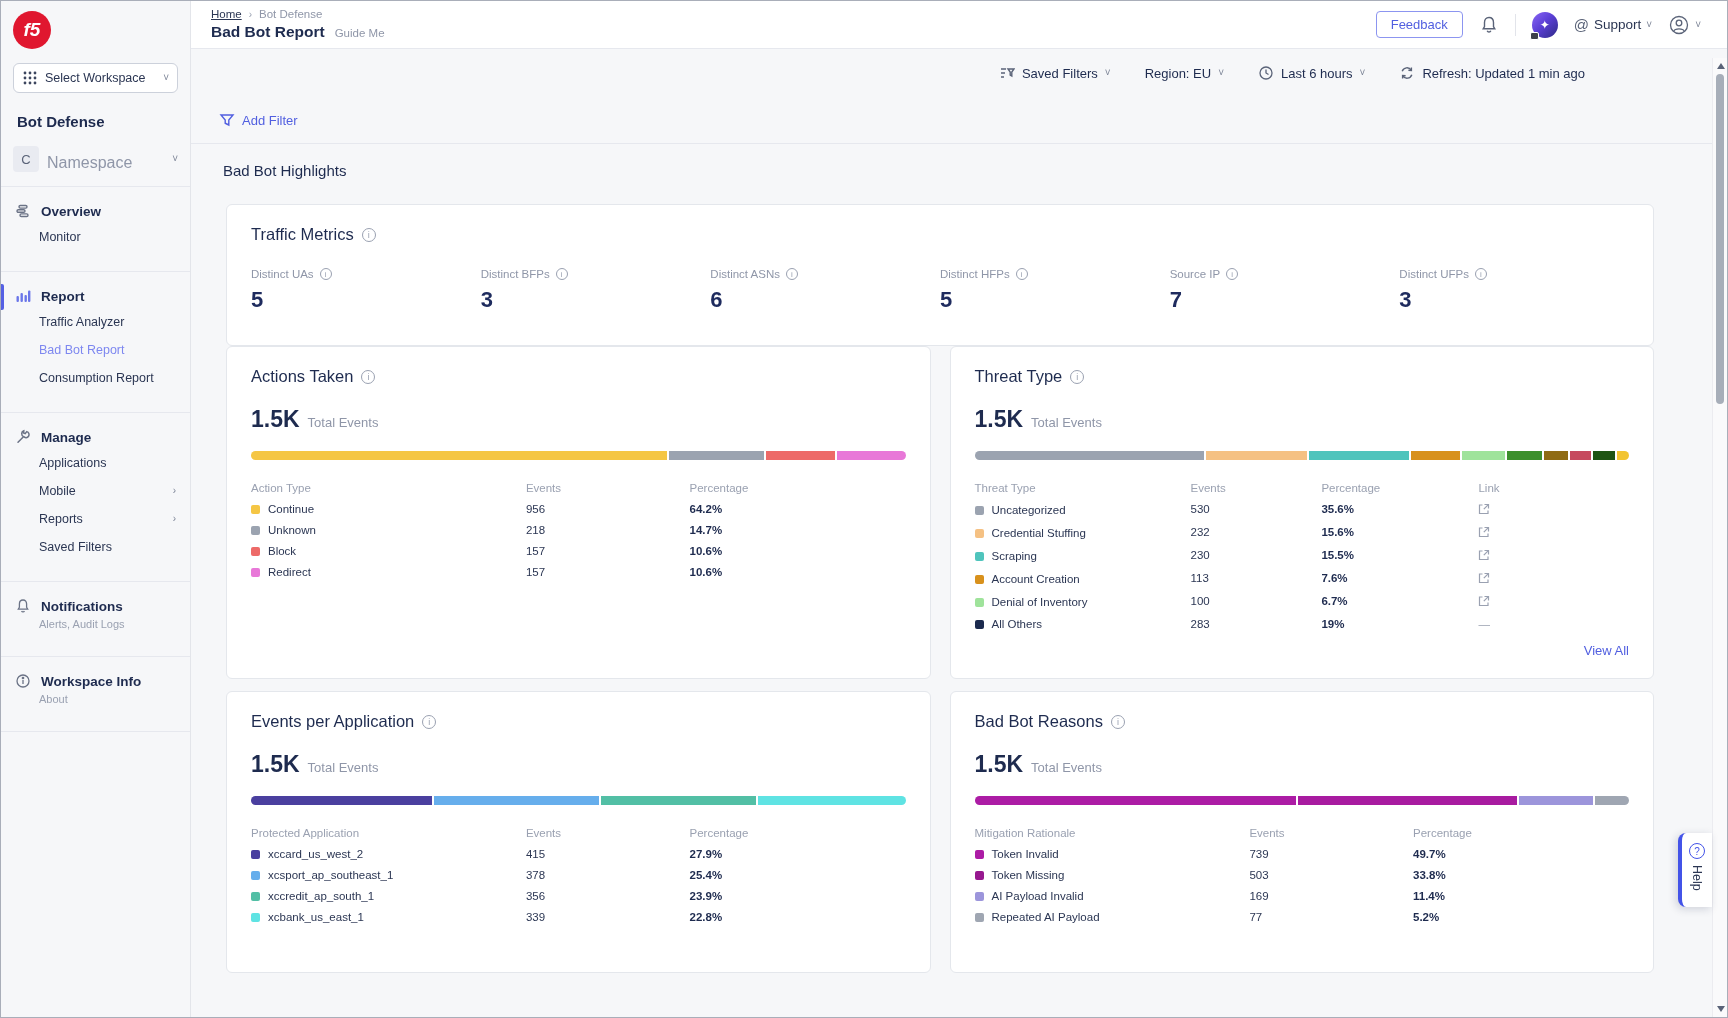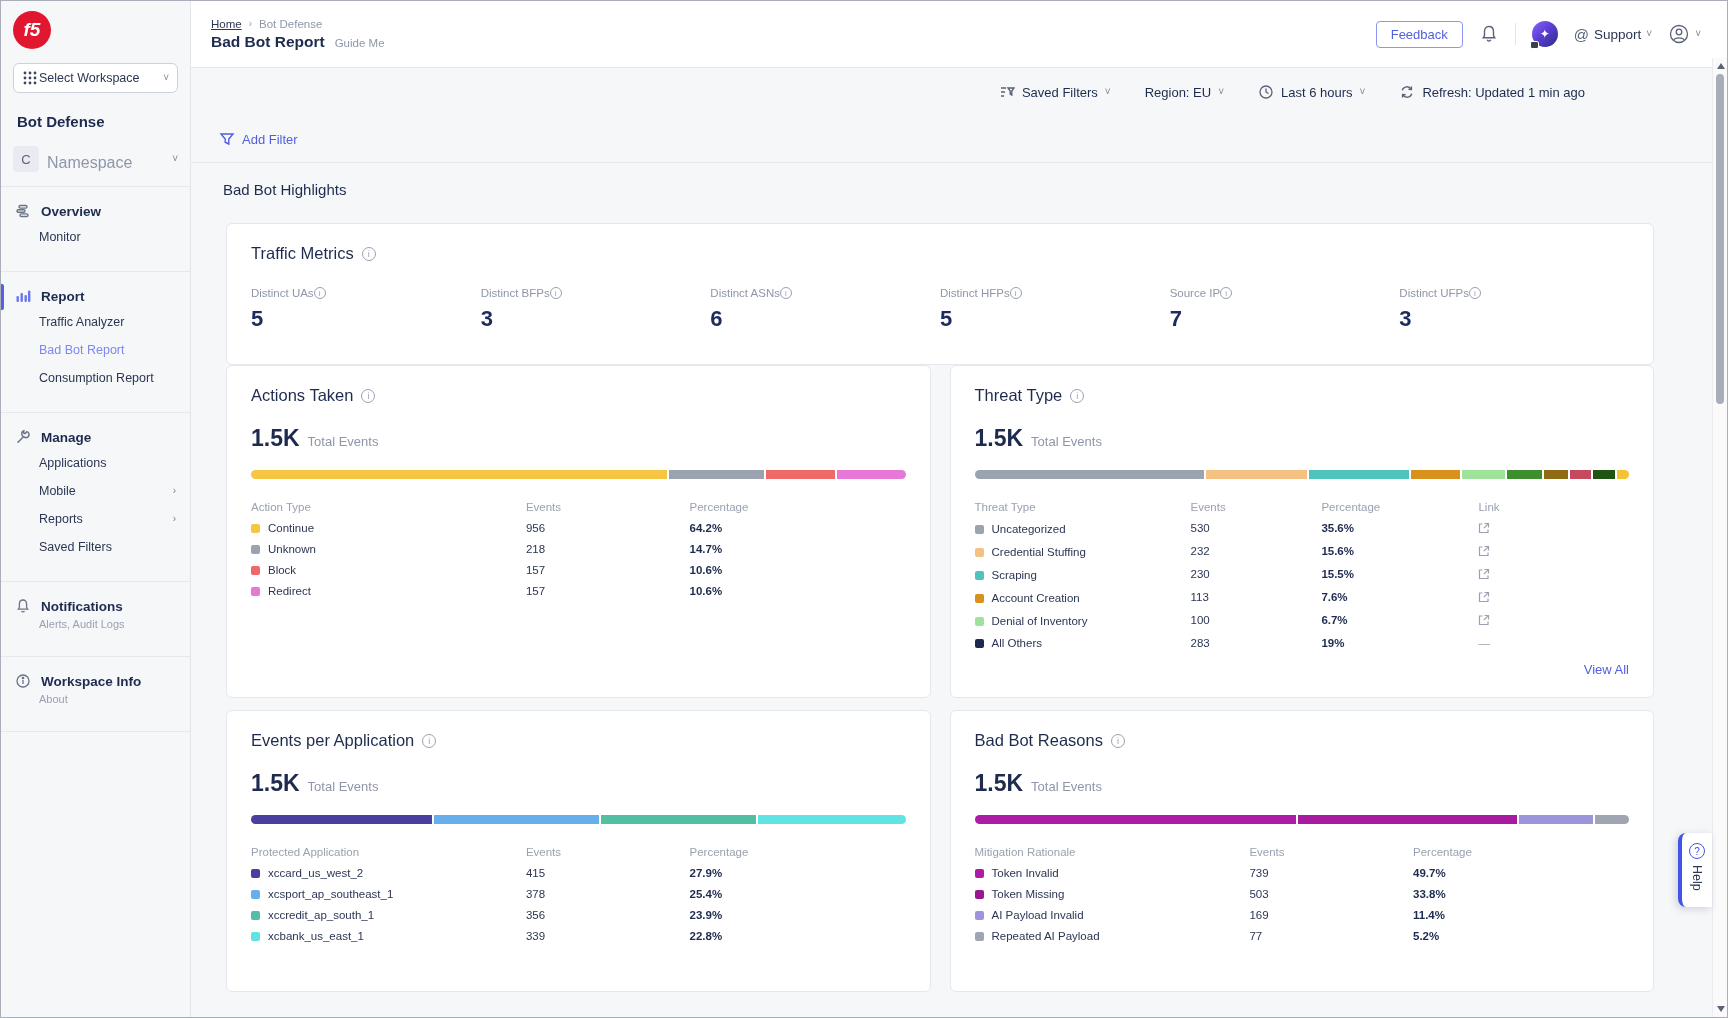--- a/index.html
+++ b/index.html
@@ -2,41 +2,41 @@
 <html><head>
 <meta charset="utf-8">
 <style>
   * { margin:0; padding:0; box-sizing:border-box; }
   html,body { width:1728px; height:1018px; font-family:"Liberation Sans", sans-serif; background:#fff; }
   .app { position:relative; width:1728px; height:1018px; border:1px solid #a9aeb9; background:#f6f7f9; overflow:hidden; display:flex; }
 
   
   .sidebar { width:190px; min-width:190px; background:#f6f7f9; border-right:1px solid #e3e5ea; position:relative; z-index:5; }
   .logo { width:38px; height:38px; border-radius:50%; background:#e0172f; color:#fff; font-weight:bold; font-style:italic; font-size:19px; display:flex; align-items:center; justify-content:center; margin:10px 0 0 12px; }
-  .ws-select { margin:14px 12px 0 12px; height:30px; background:#fff; border:1px solid #ccd1db; border-radius:6px; display:flex; align-items:center; gap:1px; padding:0 8px; cursor:pointer; }
+  .ws-select { margin:14px 12px 0 12px; height:30px; background:#fff; border:1px solid #ccd1db; border-radius:6px; display:flex; align-items:center; gap:7px; padding:0 8px; cursor:pointer; }
   .ws-select .txt { font-size:12.5px; color:#2b3653; flex:1; }
   .chev { color:#7d8597; font-size:10px; line-height:1; }
   .product-title { font-size:15px; font-weight:bold; color:#1e2b4f; margin:20px 0 0 16px; }
   .ns-row { display:flex; align-items:center; margin:16px 12px 0 12px; gap:8px; cursor:pointer; }
   .ns-avatar { width:26px; height:26px; border-radius:4px; background:#e9ebf1; color:#5a6378; font-size:13px; display:flex; align-items:center; justify-content:center; }
   .ns-label { font-size:16px; color:#8f96a8; flex:1; margin-top:8px; }
   .sb-div { border-top:1px solid #e6e8ee; margin:14px 0 0 0; }
   .nav-group { padding:6px 0; position:relative; }
   .nav-head { display:flex; align-items:center; gap:10px; padding:10px 12px 4px 14px; cursor:pointer; }
   .nav-head .lbl { font-size:13.5px; font-weight:bold; color:#1e2b4f; }
   .nav-sub { font-size:12.5px; color:#2b3653; padding:7px 14px 7px 38px; cursor:pointer; display:flex; align-items:center; }
   .nav-sub .flex1 { flex:1; }
   .nav-sub.active { color:#7d87f0; }
   .nav-note { font-size:11px; color:#9aa1b1; padding:0 14px 6px 38px; }
   .active-bar { position:absolute; left:0; top:12px; width:3px; height:26px; background:#5560e4; border-radius:0 2px 2px 0; }
   .icon16 { width:16px; height:16px; display:inline-flex; }
 
   
   .main { flex:1; position:relative; display:flex; flex-direction:column; min-width:0; }
-  .topbar { height:67px; background:#fff; border-bottom:1px solid #e6e8ee; display:flex; align-items:center; padding:0 26px 0 20px; }
+  .topbar { height:48px; background:#fff; border-bottom:1px solid #e6e8ee; display:flex; align-items:center; padding:0 26px 0 20px; }
   .crumb-wrap { display:flex; flex-direction:column; gap:3px; }
   .crumbs { display:flex; align-items:center; gap:7px; font-size:11.5px; }
   .crumb-home { color:#2b3653; text-decoration:underline; cursor:pointer; }
   .crumb-sep { color:#9aa1b1; font-size:10px; }
   .crumb-cur { color:#8f96a8; }
   .title-row { display:flex; align-items:baseline; gap:10px; }
   .page-title { font-size:15.5px; font-weight:bold; color:#1e2b4f; }
   .guide-me { font-size:11.5px; color:#8f96a8; cursor:pointer; }
   .top-actions { margin-left:auto; display:flex; align-items:center; gap:16px; }
   .feedback-btn { border:1px solid #8c95f0; color:#515fe0; background:#fff; font-size:13px; border-radius:4px; padding:5px 14px; cursor:pointer; font-family:inherit; }
@@ -54,21 +54,21 @@
   .hdiv { border-top:1px solid #e6e8ee; }
   .highlights-row { height:52px; display:flex; align-items:center; padding-left:32px; font-size:15px; color:#1e2b4f; }
 
   
   .page-body { flex:1; padding:8px 73px 0 35px; }
   .card { background:#fff; border:1px solid #e4e7ec; border-radius:6px; padding:20px 24px; }
   .card-title { display:flex; align-items:center; gap:8px; font-size:16.5px; color:#1e2b4f; }
   .info-i { width:14px; height:14px; border-radius:50%; border:1.2px solid #9aa1b1; color:#9aa1b1; font-size:9px; display:inline-flex; align-items:center; justify-content:center; font-style:normal; cursor:pointer; }
   .traffic-card { height:142px; }
   .metric-grid { display:grid; grid-template-columns:repeat(6,1fr); margin-top:24px; }
-  .metric .m-label { display:flex; align-items:center; font-size:11.5px; color:#8f96a8; }
+  .metric .m-label { display:flex; align-items:center; gap:6px; font-size:11.5px; color:#8f96a8; }
   .metric .m-value { font-size:22px; font-weight:bold; color:#1e2b5e; margin-top:7px; }
   .pair-row { display:flex; gap:19px; }
   .pair-row.bottom { margin-top:12px; }
   .pair-row .card { flex:1; display:flex; flex-direction:column; }
   .card.tall { height:333px; }
   .card.short { height:282px; }
   .total-row { display:flex; align-items:baseline; gap:8px; margin-top:20px; }
   .total-num { font-size:23px; font-weight:bold; color:#1e2b4f; }
   .total-label { font-size:13px; color:#8f96a8; }
   .stackbar { display:flex; gap:2px; height:9px; border-radius:5px; overflow:hidden; margin-top:18px; }

